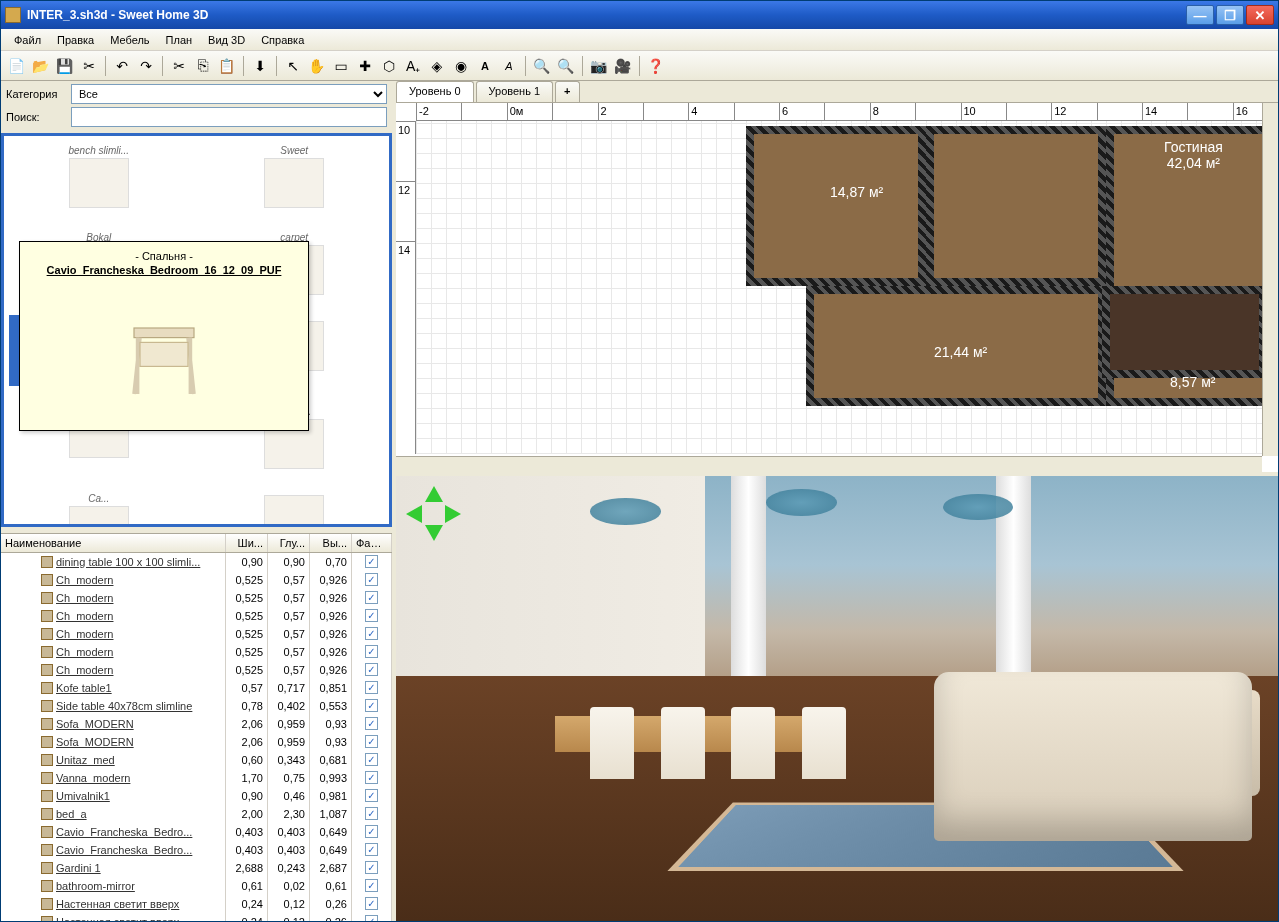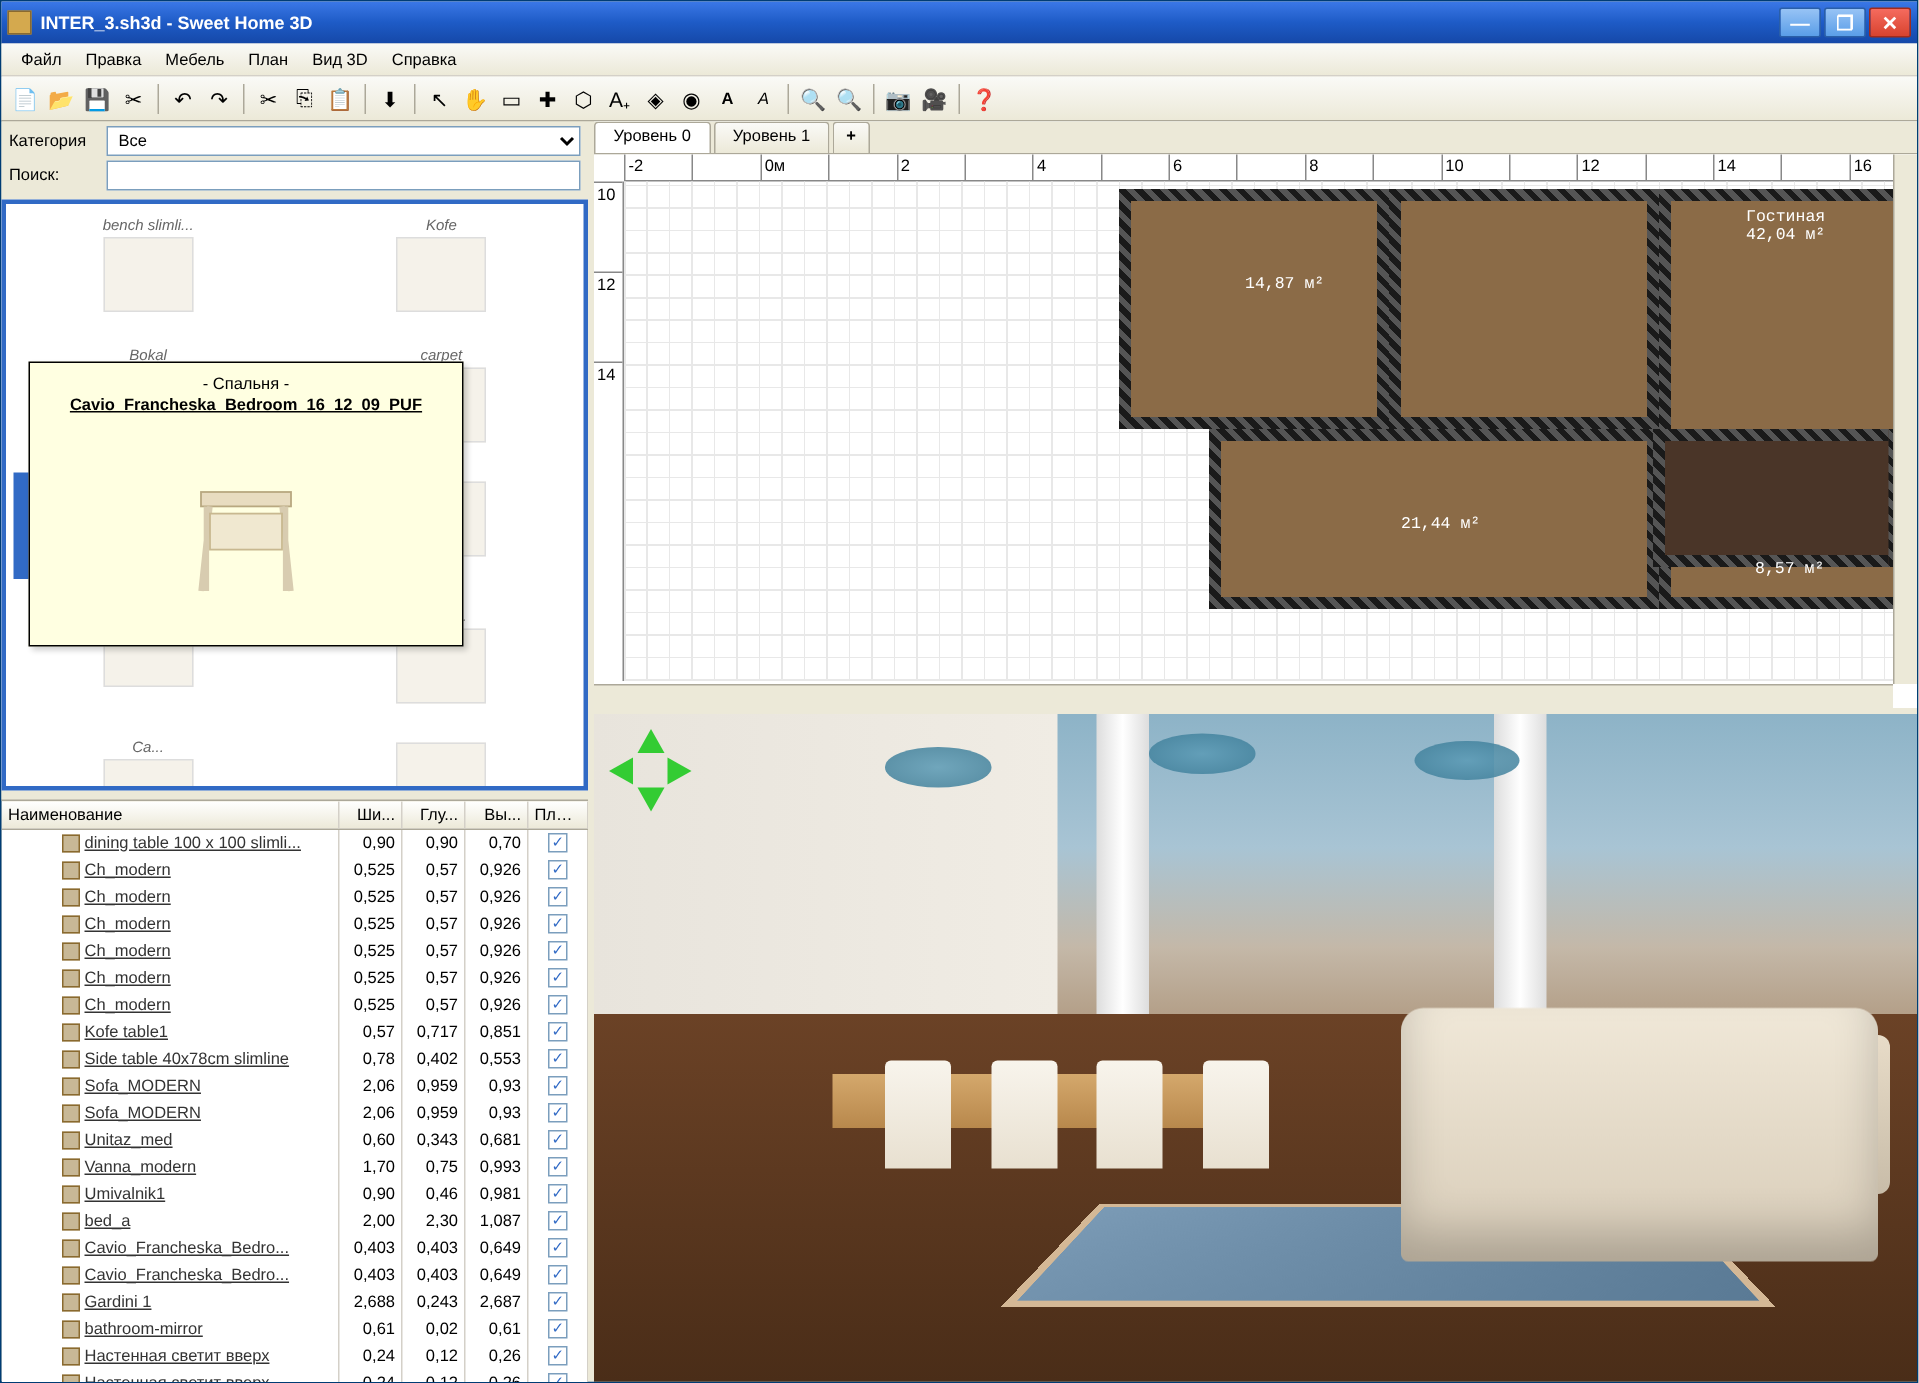--- a/index.html
+++ b/index.html
@@ -53,21 +53,21 @@
 .plan-tab.active{background:#fff;}
 .plan-tab.add{padding:3px 8px;font-weight:bold;}
 .plan-canvas{flex:1;background:#fff;position:relative;height:calc(100% - 40px);}
 .ruler-h{position:absolute;top:0;left:20px;right:0;height:18px;background:#fff;border-bottom:1px solid #888;display:flex;font-size:9px;}
 .ruler-h div{flex:1;border-left:1px solid #888;padding:2px;}
 .ruler-v{position:absolute;top:18px;left:0;width:20px;bottom:0;background:#fff;border-right:1px solid #888;font-size:9px;}
 .ruler-v div{height:60px;border-top:1px solid #888;padding:2px;}
 .grid-area{position:absolute;top:18px;left:20px;right:0;bottom:0;background-image:repeating-linear-gradient(0deg,#e8e8e8 0,#e8e8e8 1px,transparent 1px,transparent 15px),repeating-linear-gradient(90deg,#e8e8e8 0,#e8e8e8 1px,transparent 1px,transparent 15px);}
 .floorplan{position:absolute;top:5px;left:330px;right:10px;bottom:10px;}
 .room{position:absolute;background:#8b6b47;border:8px solid #2a2a2a;border-image:repeating-linear-gradient(45deg,#1a1a1a,#1a1a1a 4px,#555 4px,#555 8px) 8;}
-.room-label{position:absolute;color:#fff;font-size:11px;text-align:center;font-family:Liberation Mono, monospace;}
+.room-label{position:absolute;color:#fff;font-size:14px;text-align:center;}
 .plan-scroll{position:absolute;bottom:0;left:0;right:16px;height:16px;background:#ece9d8;border-top:1px solid #aca899;}
 .plan-scroll-v{position:absolute;right:0;top:22px;bottom:16px;width:16px;background:#ece9d8;border-left:1px solid #aca899;}
 .view-3d{flex:1;background:linear-gradient(to bottom,#8db3c7 0%,#a8c4d4 20%,#c4b8a8 35%,#8b6239 70%,#5a3f26 100%);position:relative;overflow:hidden;}
 .nav-compass{position:absolute;top:10px;left:10px;width:55px;height:55px;}
 .nav-arrow{position:absolute;width:0;height:0;cursor:pointer;}
 .nav-up{top:0;left:19px;border-left:9px solid transparent;border-right:9px solid transparent;border-bottom:16px solid #3c3;}
 .nav-down{bottom:0;left:19px;border-left:9px solid transparent;border-right:9px solid transparent;border-top:16px solid #3c3;}
 .nav-left{left:0;top:19px;border-top:9px solid transparent;border-bottom:9px solid transparent;border-right:16px solid #3c3;}
 .nav-right{right:0;top:19px;border-top:9px solid transparent;border-bottom:9px solid transparent;border-left:16px solid #3c3;}
 .scene-3d{position:absolute;inset:0;}
@@ -156,21 +156,21 @@
           <input class="control-input" style="">
         </div>
       </div>
       <div class="catalog-view">
         <div class="catalog-grid" id="catalog-grid">
             <div class="catalog-item">
               <div class="catalog-label">bench slimli...</div>
               <div class="catalog-thumb"></div>
             </div>
             <div class="catalog-item">
-              <div class="catalog-label">Kofe</div>
+              <div class="catalog-label">Sweet</div>
               <div class="catalog-thumb"></div>
             </div>
             <div class="catalog-item">
               <div class="catalog-label">Bokal</div>
               <div class="catalog-thumb"></div>
             </div>
             <div class="catalog-item">
               <div class="catalog-label">carpet</div>
               <div class="catalog-thumb"></div>
             </div>
@@ -231,21 +231,21 @@
           </div>
         </div>
       </div>
       <div class="splitter-h"></div>
       <div class="furniture-table">
         <div class="ft-header">
           <div class="ft-col name">Наименование</div>
           <div class="ft-col num">Ши...</div>
           <div class="ft-col num">Глу...</div>
           <div class="ft-col num">Вы...</div>
-          <div class="ft-col vis">План...</div>
+          <div class="ft-col vis">Файл...</div>
         </div>
         <div id="ft-body">
             <div class="ft-row">
               <div class="ft-col name"><span class="ft-icon"></span>dining table 100 x 100 slimli...</div>
               <div class="ft-col num">0,90</div>
               <div class="ft-col num">0,90</div>
               <div class="ft-col num">0,70</div>
               <div class="ft-col vis"><span class="ft-check">✓</span></div>
             </div>
             <div class="ft-row">

